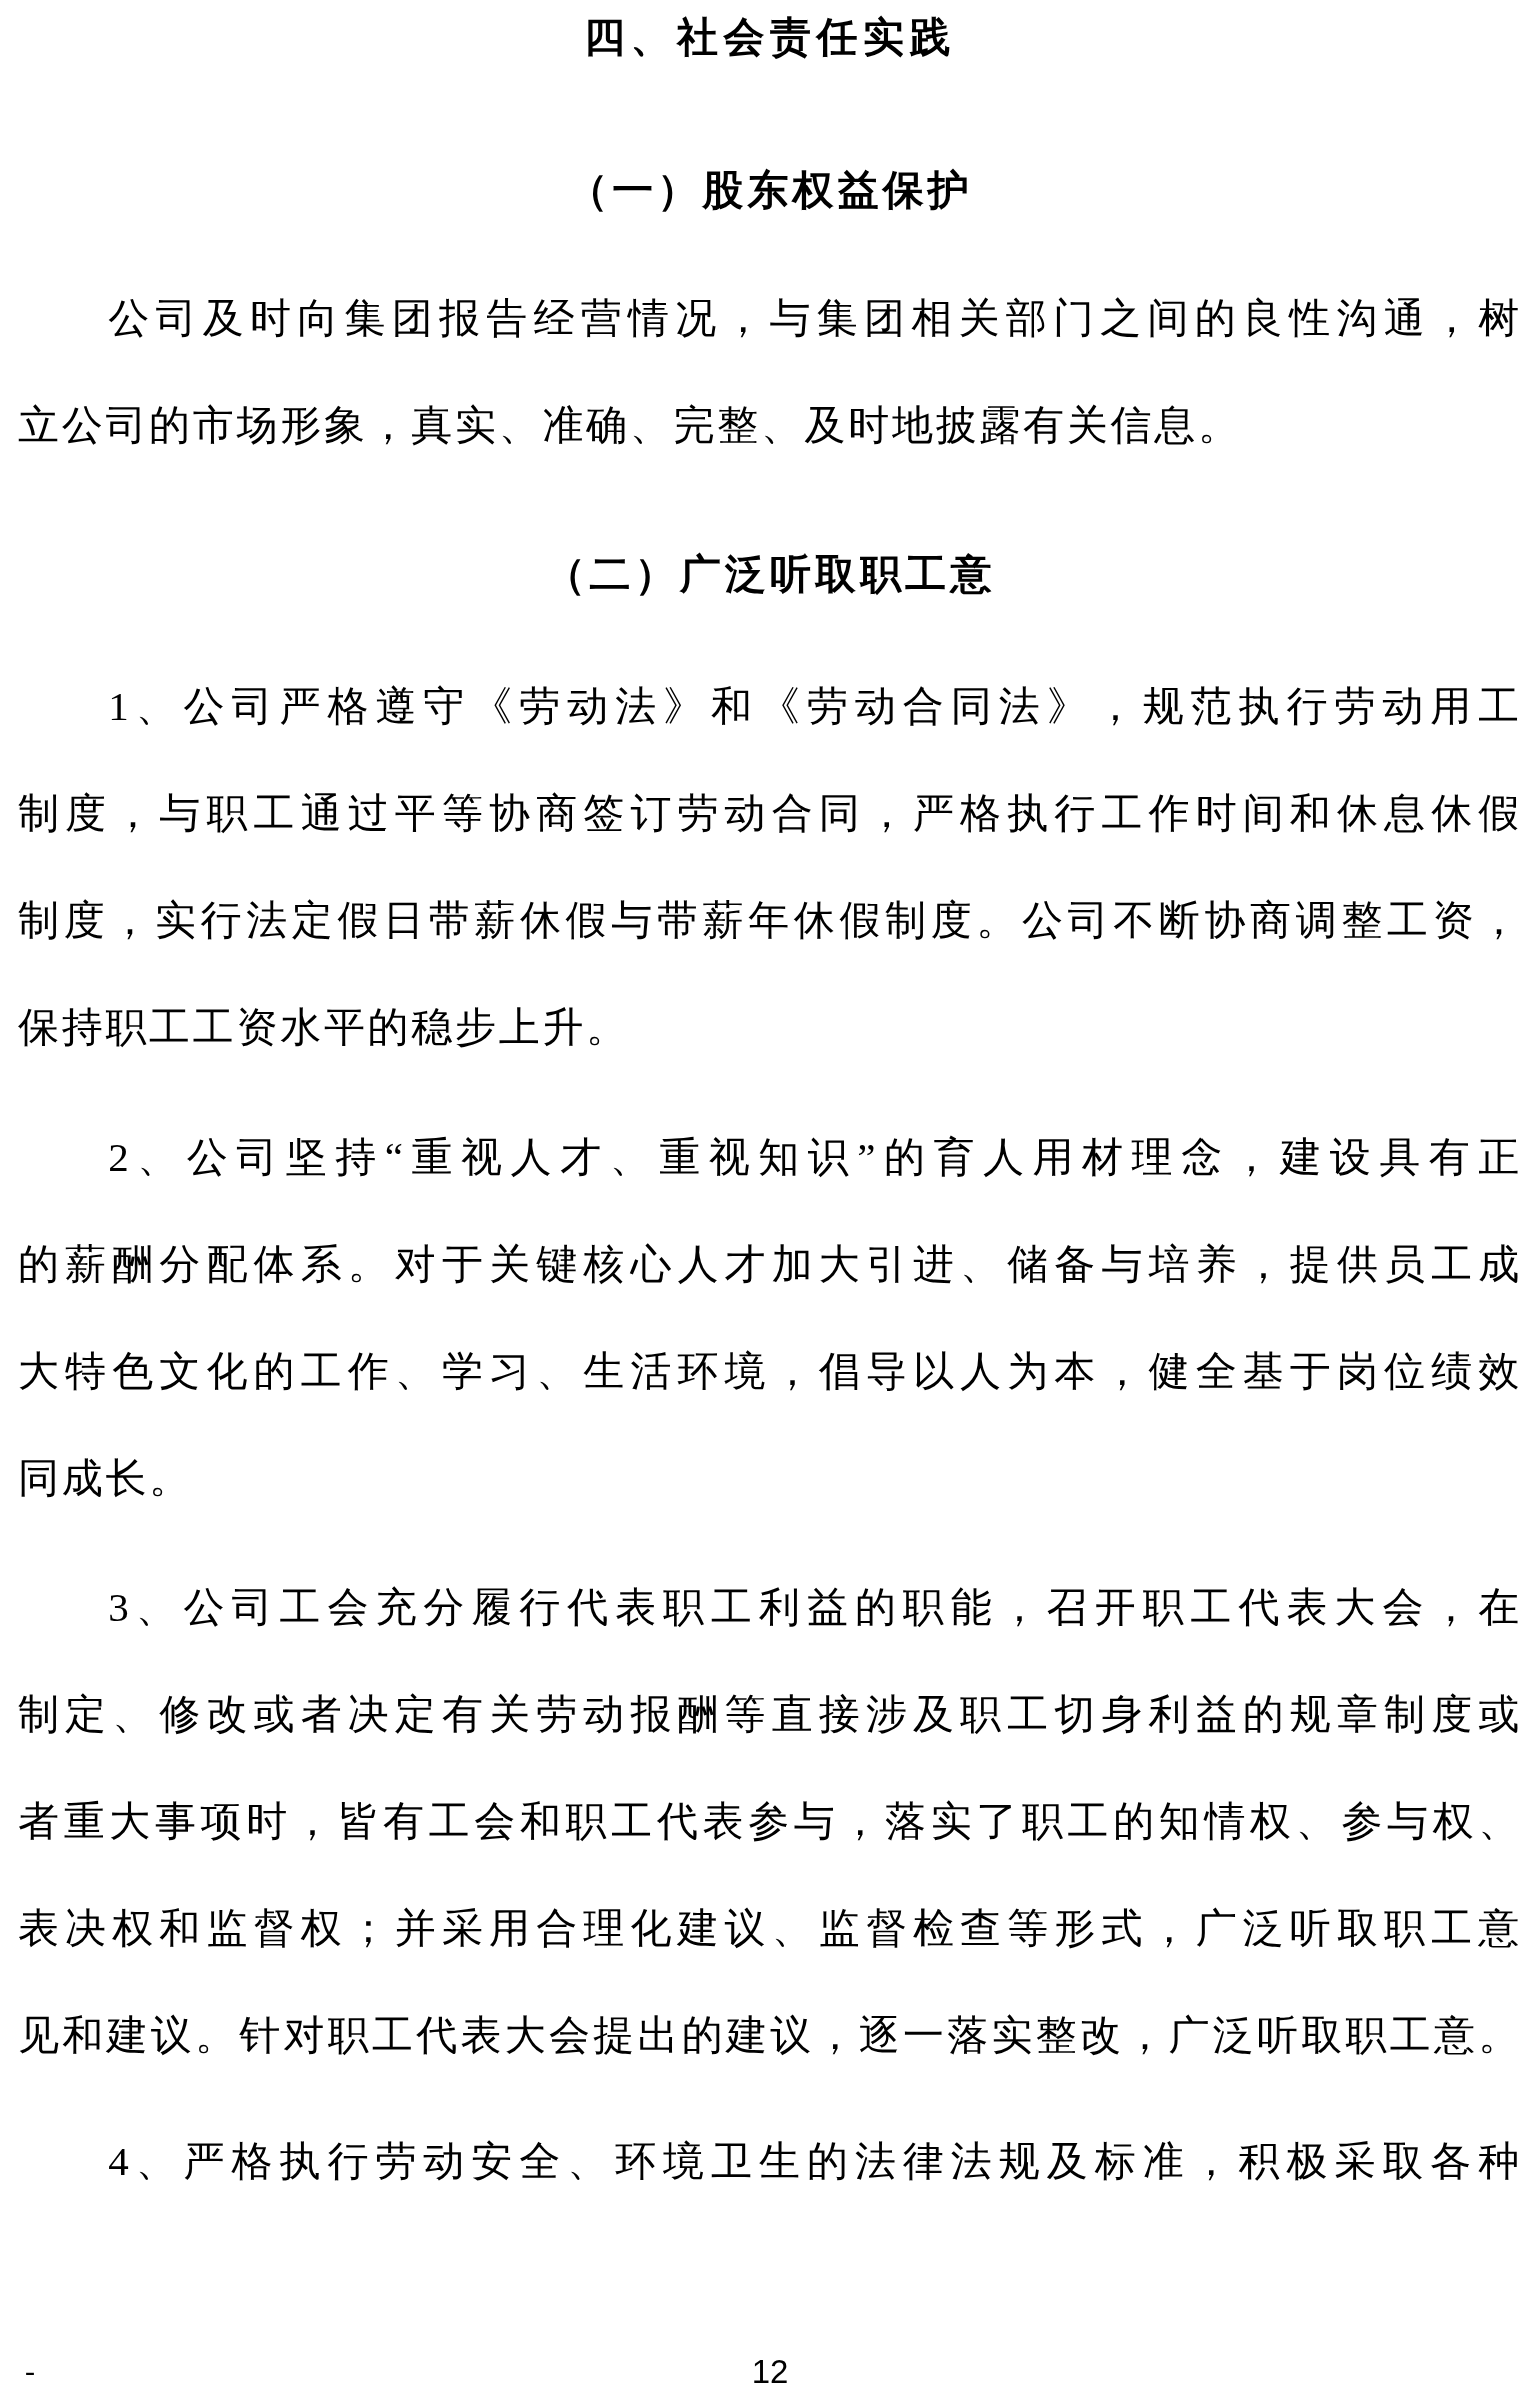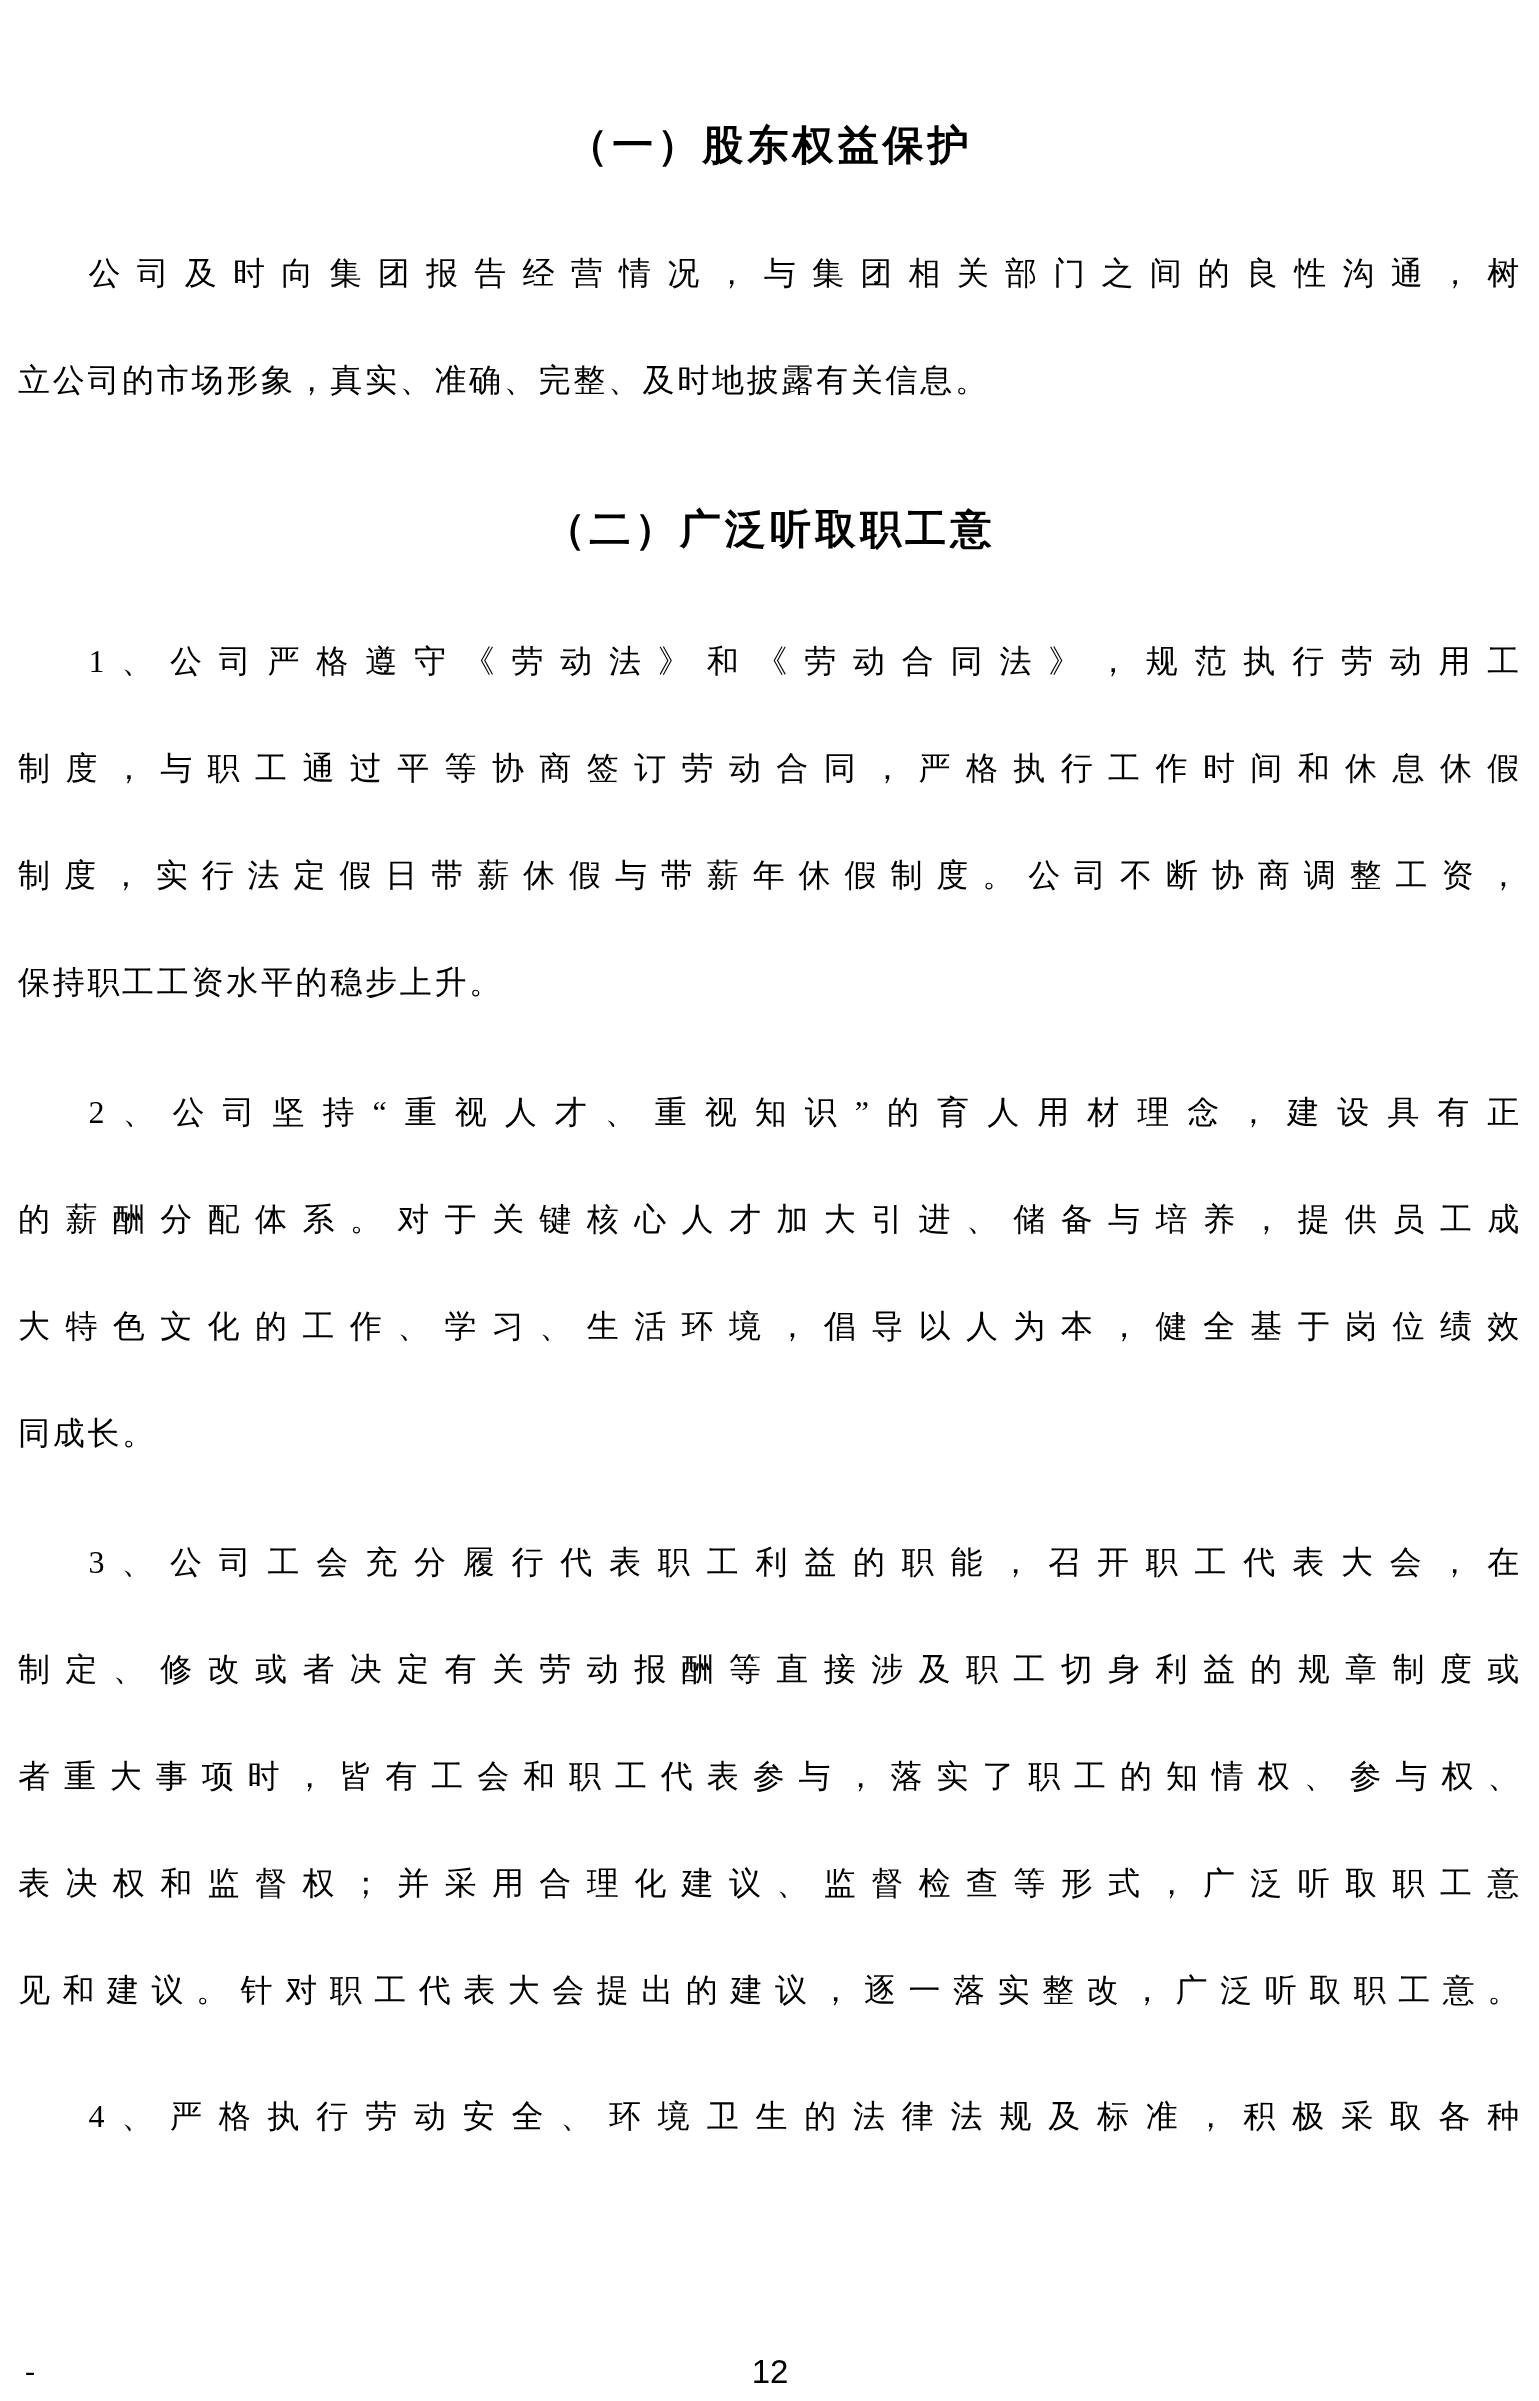--- a/index.html
+++ b/index.html
@@ -37,21 +37,21 @@
   }
   .section-heading.h1 { margin-top: 106px; }
   .section-heading.h2 { margin-top: 71px; }
   .para { margin: 0; }
   .para.p1 { margin-top: 51px; }
   .para.p2 { margin-top: 55px; }
   .para.p3 { margin-top: 22.6px; }
   .para.p4 { margin-top: 22.6px; }
   .para.p5 { margin-top: 18.5px; }
   .line {
-    font-size: 32px;
+    font-size: 41px;
     line-height: 107px;
     letter-spacing: 2.7px;
     white-space: nowrap;
     text-align: left;
   }
   .line.fill {
     white-space: normal;
     text-align: justify;
     text-align-last: justify;
     text-justify: inter-character;
@@ -75,20 +75,21 @@
     font-size: 33px;
     line-height: 36px;
     font-family: "Liberation Sans", "DejaVu Sans", sans-serif;
   }
 </style>
 </head>
 <body>
 
 <div class="page">
 
+  <div class="doc-title">四、社会责任实践</div>
 
   <div class="section-heading h1">（一）股东权益保护</div>
 
   <div class="para p1">
     <div class="line fill indent">公司及时向集团报告经营情况，与集团相关部门之间的良性沟通，树</div>
     <div class="line">立公司的市场形象，真实、准确、完整、及时地披露有关信息。</div>
   </div>
 
   <div class="section-heading h2">（二）广泛听取职工意</div>
 

